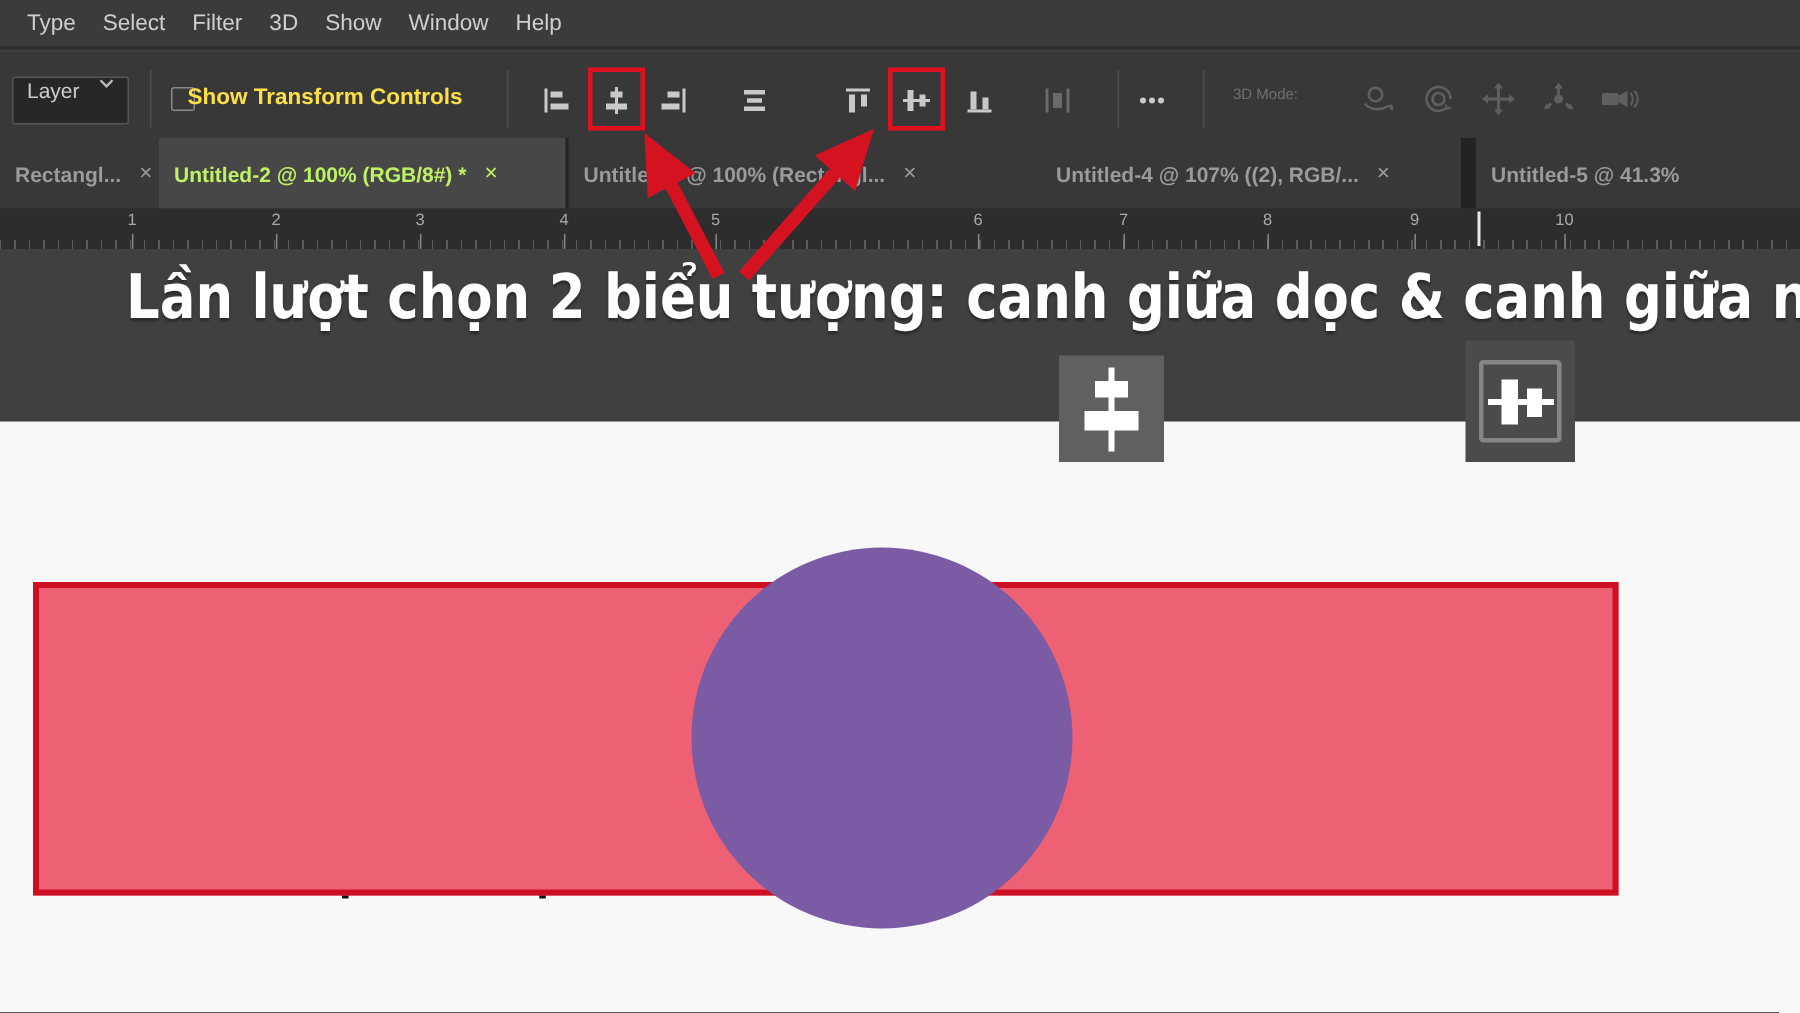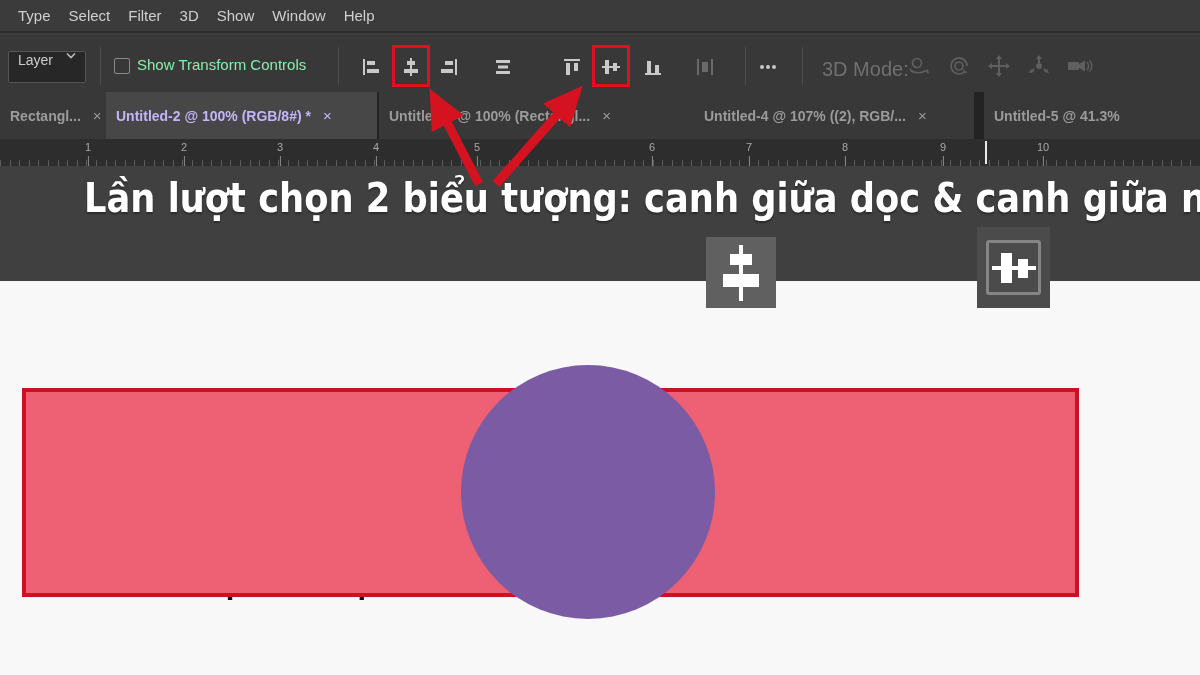--- a/index.html
+++ b/index.html
@@ -15,38 +15,38 @@
   
   .optionsbar{position:absolute;left:0;top:35px;width:1200px;height:57px;background:#383838;
               border-bottom:1px solid #262626;}
   .layer-select{position:absolute;left:8px;top:16px;width:78px;height:32px;background:#272727;
                 border:1px solid #555;border-radius:2px;display:flex;align-items:flex-start;
                 justify-content:space-between;padding:0 9px;box-sizing:border-box;}
   .layer-select span{color:#cccccc;font-size:14px;}
   .vsep{position:absolute;top:12px;width:1px;height:38px;background:#4d4d4d;}
   .checkbox{position:absolute;left:114px;top:23px;width:14px;height:14px;border:1px solid #8a8a8a;
             border-radius:2px;background:transparent;}
-  .checkbox-label{position:absolute;left:137px;top:21px;color:#86efac;font-size:15px;white-space:nowrap;}
+  .checkbox-label{position:absolute;left:125px;top:21px;color:#fde047;font-size:15px;white-space:nowrap;font-weight:bold;}
   .opt-icon{position:absolute;top:17px;width:30px;height:30px;display:flex;align-items:center;
             justify-content:center;color:#c9c9c9;}
   .opt-icon.grayed{color:#6a6a6a;}
   .redbox{position:absolute;top:10px;width:38px;height:42px;border:3px solid var(--highlight_red,#e0101e);
           box-sizing:border-box;}
-  .mode-label{position:absolute;left:822px;top:23px;color:#707070;font-size:20px;}
+  .mode-label{position:absolute;left:822px;top:23px;color:#707070;font-size:10px;}
   .icon3d{position:absolute;top:15px;width:32px;height:32px;display:flex;align-items:center;
           justify-content:center;color:#5f5f5f;}
 
   
   .tabbar{position:absolute;left:0;top:92px;width:1200px;height:47px;background:#232323;}
   .tab{position:absolute;top:0;height:47px;background:#383838;display:flex;align-items:center;
        padding:0 10px;box-sizing:border-box;gap:12px;overflow:hidden;}
   .tab .t-title{font-size:14px;font-weight:600;color:#9b9b9b;white-space:nowrap;}
   .tab .t-close{font-size:15px;color:#9b9b9b;line-height:1;}
   .tab.active{background:#474747;}
-  .tab.active .t-title,.tab.active .t-close{color:#c4b5fd;}
+  .tab.active .t-title,.tab.active .t-close{color:#bef264;}
 
   
   .ruler{position:absolute;left:0;top:139px;width:1200px;height:27px;background:#2d2d2d;
          border-bottom:1px solid #242424;}
   .ruler .ticks{position:absolute;left:0;bottom:0;width:100%;height:6px;
          background:repeating-linear-gradient(90deg,#5c5c5c 0 1px,transparent 1px 9.6px);}
   .ruler-num{position:absolute;top:0;height:100%;transform:translateX(-50%);color:#a8a8a8;
          font-size:11px;line-height:16px;}
   .ruler-num::after{content:"";position:absolute;left:50%;bottom:0;width:1px;height:10px;background:#8a8a8a;}
   .ruler-cursor{position:absolute;left:985px;top:2px;width:2px;height:23px;background:#e8e8e8;}

